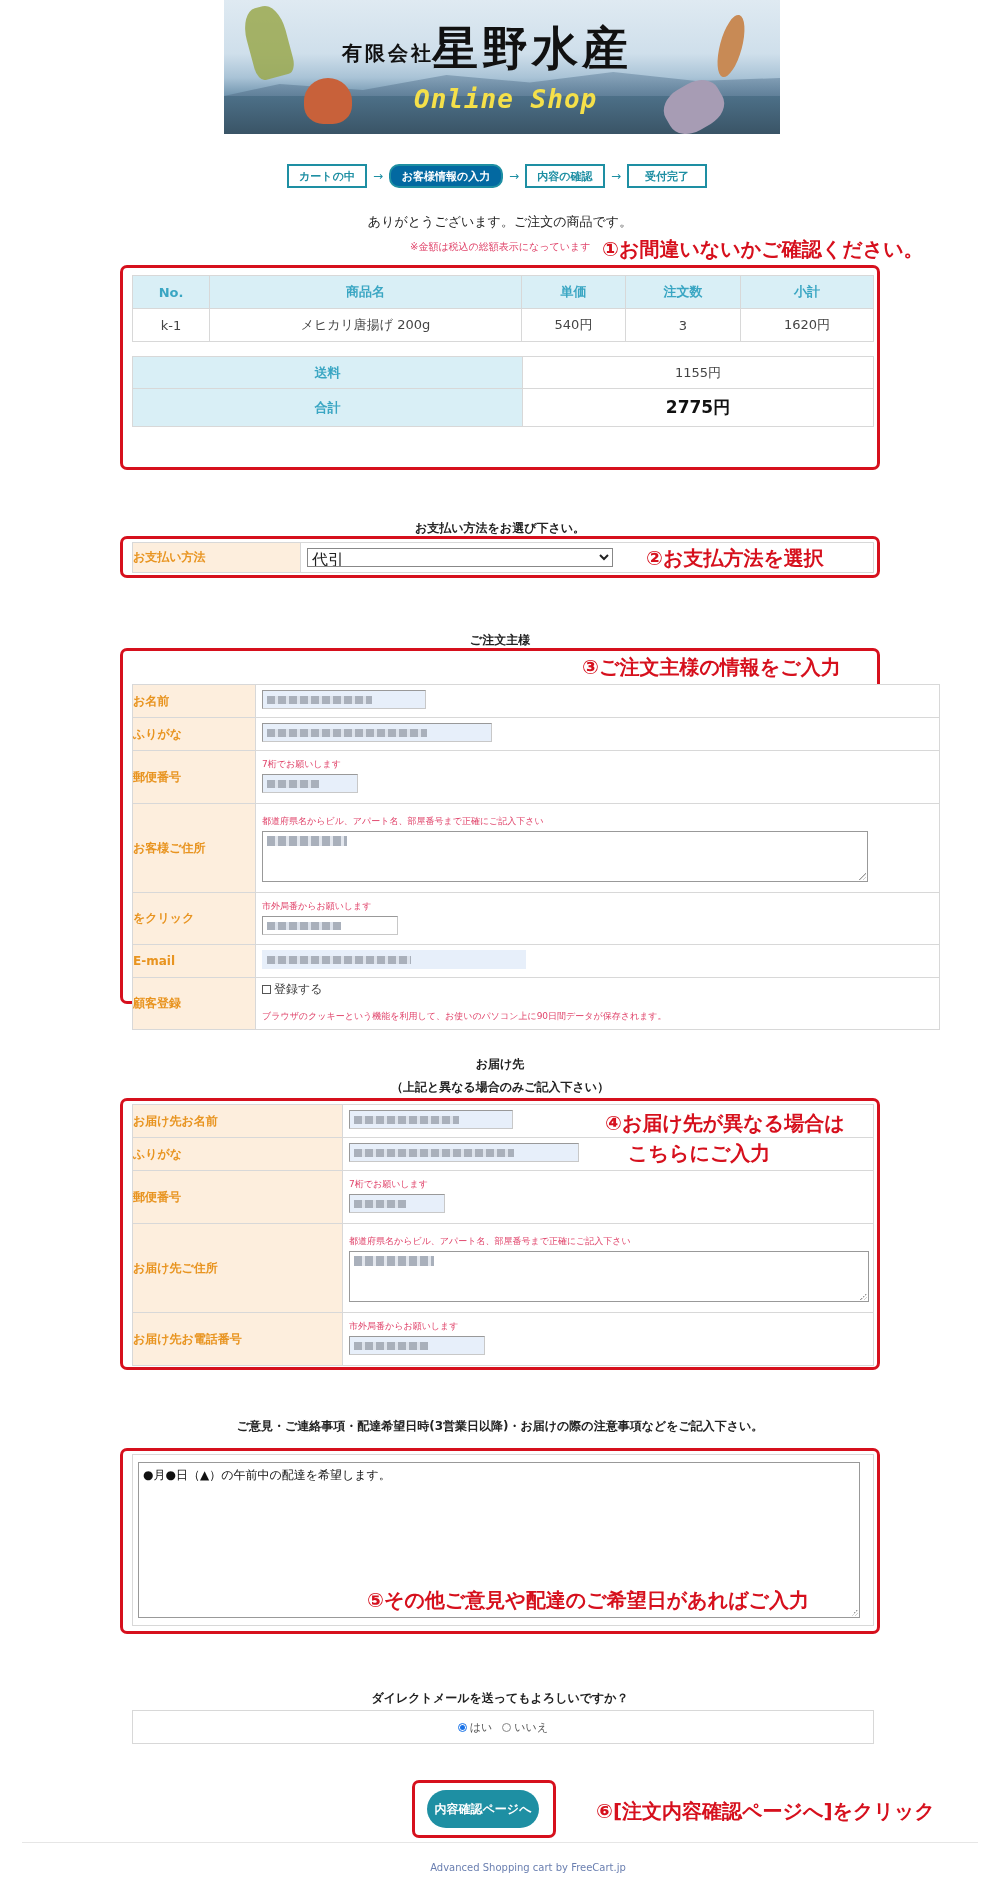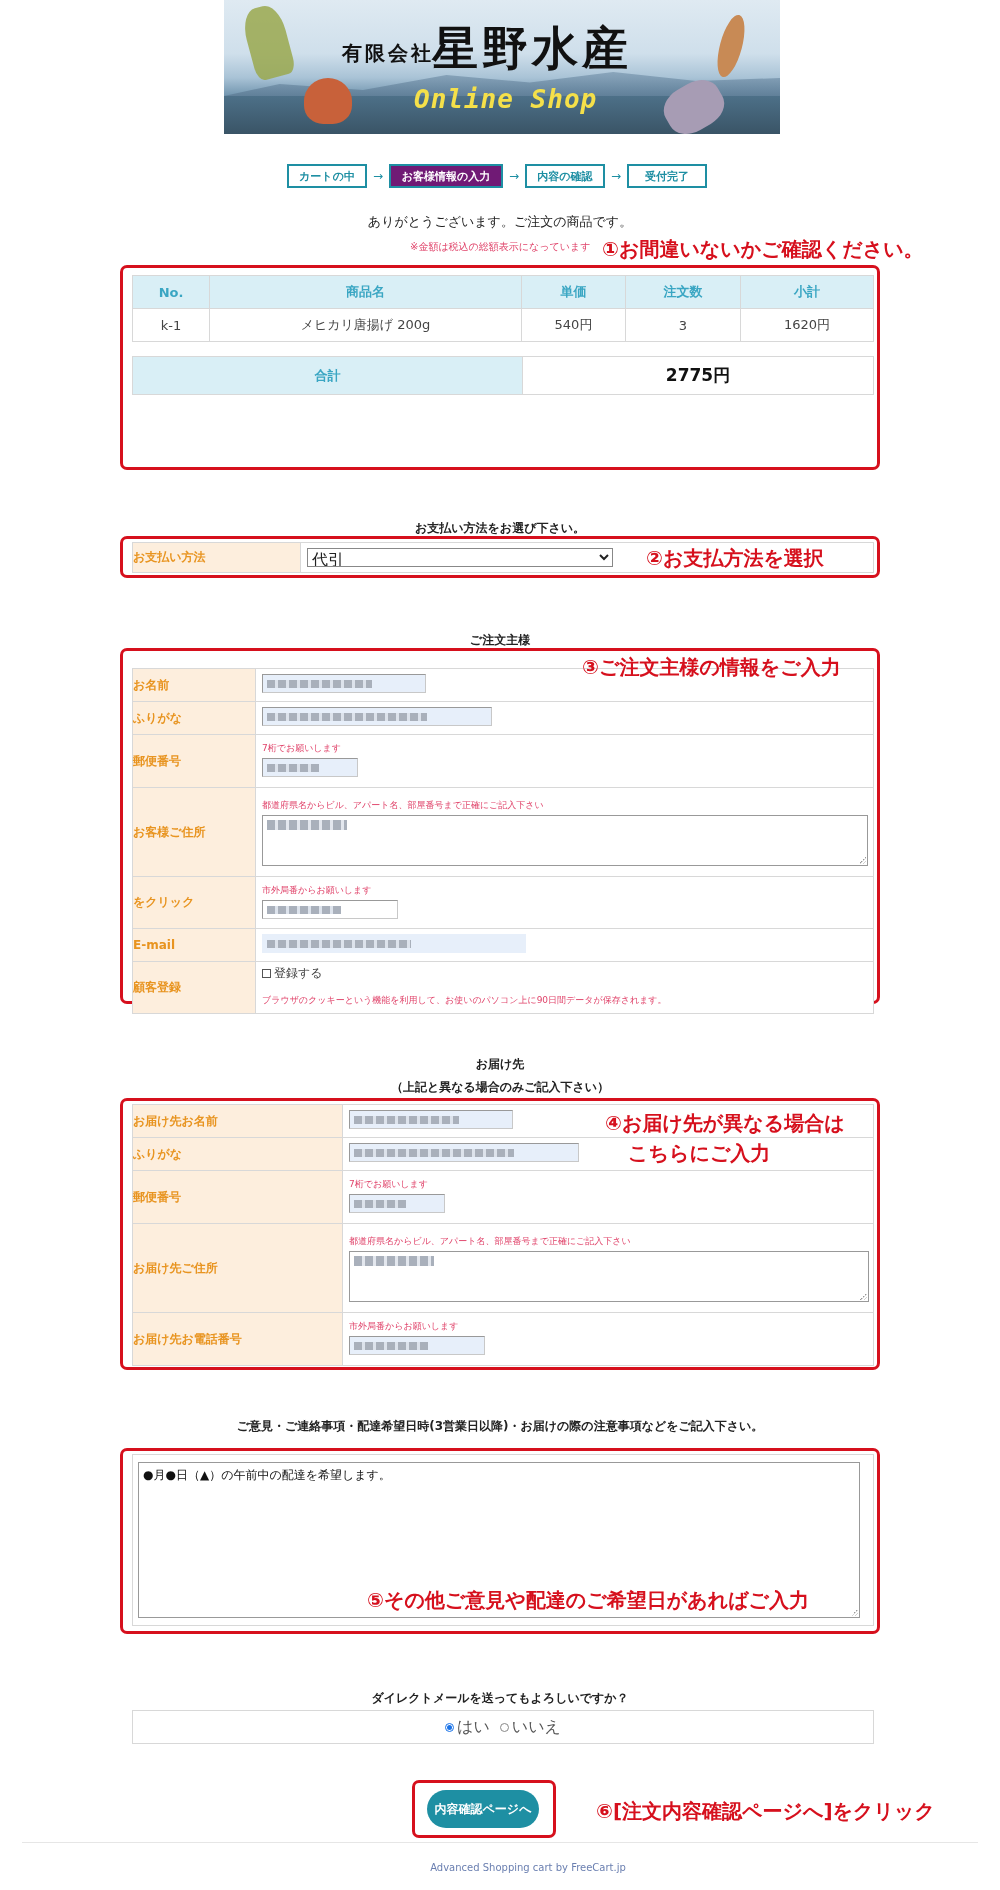--- a/index.html
+++ b/index.html
@@ -20,21 +20,21 @@
   .banner .title-big { position: absolute; left: 208px; top: 18px; font-family: "DejaVu Serif", serif; font-weight: bold; font-size: 46px; color: #111; letter-spacing: 4px; }
   .banner .online { position: absolute; left: 190px; top: 84px; font-family: "DejaVu Sans Mono", monospace; font-weight: bold; font-style: italic; font-size: 26px; color: #f5e04a; letter-spacing: 1px; }
   .banner .squid { position: absolute; left: 24px; top: 6px; width: 40px; height: 72px; background: #9aa84e; border-radius: 40% 40% 20% 20%; transform: rotate(-15deg); opacity: 0.85; }
   .banner .octo { position: absolute; left: 80px; top: 78px; width: 48px; height: 46px; background: #c8613a; border-radius: 50% 50% 40% 40%; }
   .banner .shrimp { position: absolute; left: 496px; top: 14px; width: 22px; height: 64px; background: #c88a55; border-radius: 50%; transform: rotate(15deg); }
   .banner .fish { position: absolute; left: 440px; top: 84px; width: 60px; height: 46px; background: #a79cb4; border-radius: 40%; transform: rotate(-30deg); }
 
   
   .steps { left: 287px; top: 164px; height: 24px; display: flex; align-items: center; }
   .step { height: 24px; border: 2px solid #1e8fa3; color: #1e8fa3; font-size: 11px; font-weight: bold; display: flex; align-items: center; justify-content: center; background: #fff; }
-  .step.active { background: #701a75; color: #fff; }
+  .step.active { background: #0369a1; color: #fff; border-radius: 10px; }
   .arrow { color: #1e8fa3; font-size: 12px; width: 22px; text-align: center; }
 
   .center-text { left: 0; width: 1000px; text-align: center; }
   .thanks { top: 213px; font-size: 13px; color: #222; }
   .tax-note { left: 410px; top: 240px; font-size: 10px; color: #e0436a; }
 
   .annot { color: #d6101d; font-weight: bold; font-family: "DejaVu Sans", sans-serif; white-space: nowrap; }
 
   .redbox { border: 3px solid #d6101d; border-radius: 7px; }
 
@@ -64,21 +64,21 @@
   .blur-input.w2::before { width: 70%; }
   .blur-input.w3::before { width: 55%; }
   .blur-ta { display: block; background: #fff; border: 1px solid #999; position: relative; }
   .blur-ta::before { content: ""; position: absolute; left: 4px; top: 4px; width: 80px; height: 10px; background: repeating-linear-gradient(90deg, #a9b0bb 0 8px, #e3e7ee 8px 11px); }
   .resize { position: absolute; right: 1px; bottom: 1px; width: 7px; height: 7px; background: linear-gradient(135deg, transparent 50%, #999 50%, transparent 62%, transparent 72%, #999 72%, transparent 84%); }
 
   select.pay { width: 306px; height: 19px; font-size: 16px; border: 1px solid #888; background: #fff; color: #222; font-family: "DejaVu Sans", sans-serif; }
 
   .comment-box { left: 138px; top: 1462px; width: 722px; height: 156px; border: 1px solid #999; background: #fff; font-size: 12px; padding: 4px 4px; color: #111; }
 
-  .dm-box { left: 132px; top: 1710px; width: 742px; height: 34px; border: 1px solid #d8d8d8; display: flex; align-items: center; justify-content: center; font-size: 16px; color: #555; gap: 10px; }
+  .dm-box { left: 132px; top: 1710px; width: 742px; height: 34px; border: 1px solid #d8d8d8; display: flex; align-items: center; justify-content: center; font-size: 11px; color: #555; gap: 10px; }
   .radio { display: inline-flex; align-items: center; gap: 3px; }
   .radio-dot { width: 9px; height: 9px; border-radius: 50%; border: 1px solid #888; display: inline-block; position: relative; }
   .radio-dot.on { border-color: #1a73e8; }
   .radio-dot.on::after { content: ""; position: absolute; left: 1px; top: 1px; width: 5px; height: 5px; border-radius: 50%; background: #1a73e8; }
 
   .confirm-btn { left: 427px; top: 1790px; width: 112px; height: 38px; border-radius: 19px; background: #1e8fa3; color: #fff; font-size: 12px; font-weight: bold; border: none; display: flex; align-items: center; justify-content: center; font-family: "DejaVu Sans", sans-serif; }
 
   .footer-line { left: 22px; top: 1842px; width: 956px; height: 1px; background: #e6e6e6; }
   .footer { top: 1862px; font-size: 10px; color: #6a7fb0; margin-left: 28px; }
 </style>
@@ -128,20 +128,24 @@
     <td>540円</td>
     <td>3</td>
     <td>1620円</td>
   </tr>
 </tbody>
   </table>
 
 <table class="abs sum-table">
   <tbody>
   <tr>
+    <th>送料</th>
+    <td>1155円</td>
+  </tr>
+  <tr>
     <th>合計</th>
     <td class="total">2775円</td>
   </tr>
 </tbody>
   </table>
 
 <div class="abs center-text sec-title" style="top:520px;">お支払い方法をお選び下さい。</div>
 <div class="abs redbox" style="left:120px; top:536px; width:760px; height:42px;"></div>
 <table class="abs form-table" style="left:132px; top:542px; width:742px;">
   <tbody>
@@ -152,21 +156,21 @@
         <option>代引</option>
       </select>
     </td>
   </tr>
 </tbody>
   </table>
 <div class="abs annot" style="left:646px; top:545px; font-size:20px;">②お支払方法を選択</div>
 
 <div class="abs center-text sec-title" style="top:632px;">ご注文主様</div>
 <div class="abs redbox" style="left:120px; top:648px; width:760px; height:356px;"></div>
-<table class="abs form-table" style="left:132px; top:668px; width:742px;padding-left:8px;">
+<table class="abs form-table" style="left:132px; top:684px; width:808px;padding-left:8px;">
   <tbody>
       <tr style="height:33px">
     <th style="width:123px">お名前</th>
     <td><span class="blur-input w1" style="width:164px"></span></td>
   </tr>
   <tr style="height:33px">
     <th>ふりがな</th>
     <td><span class="blur-input w2" style="width:230px"></span></td>
   </tr>
   <tr style="height:53px">

